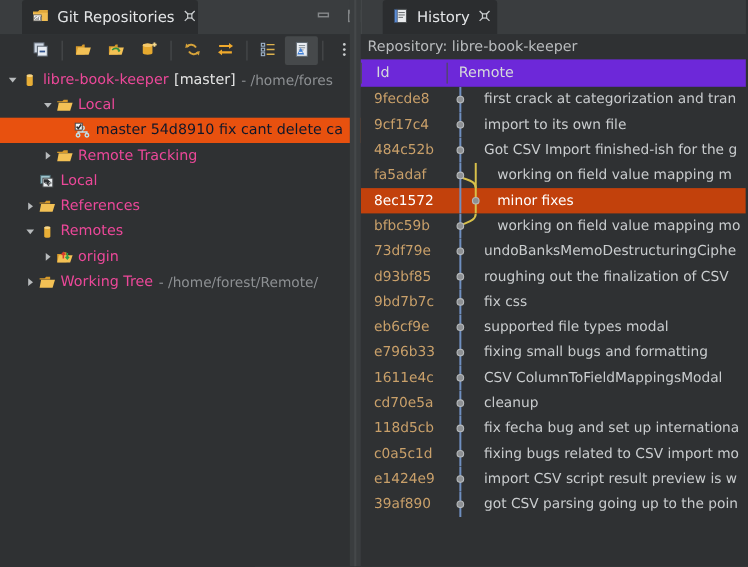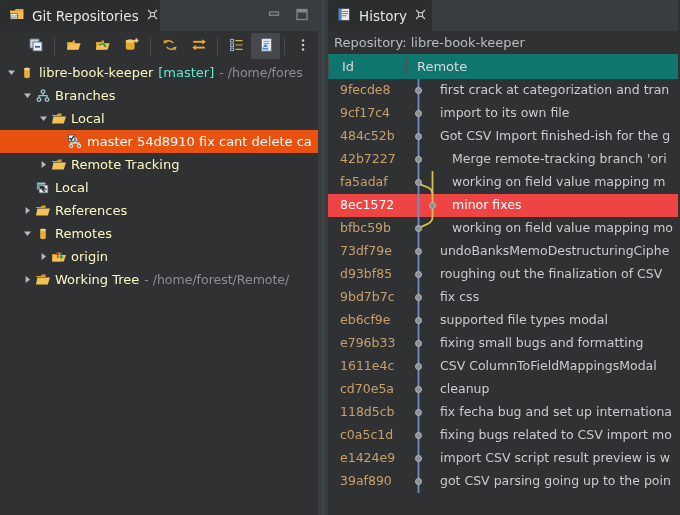--- a/index.html
+++ b/index.html
@@ -7,21 +7,21 @@
     width:680px;height:515px;overflow:hidden;
     background:#2f3133;
     font-family:"DejaVu Sans","Liberation Sans",sans-serif;
     font-size:12.5px;
     color:#cfd2d4;
     -webkit-font-smoothing:antialiased;
   }
   .app{position:relative;width:680px;height:515px;}
 
   
-  .panel{position:absolute;top:0;bottom:0;background:#3a3d3f;}
+  .panel{position:absolute;top:0;bottom:0;background:#3a3d3f;padding-left:20px;}
   .panel-left{left:0;width:318px;}
   .panel-right{left:328px;right:2px;}
   .sash{position:absolute;top:0;bottom:0;left:318px;width:10px;background:#3a3d3f;}
   .sash-line{position:absolute;left:4px;top:0;bottom:0;width:2px;background:#45484a;}
 
   
   .tabbar{position:relative;height:31px;background:#3a3d3f;}
   .tab{
     position:absolute;left:0;top:0;height:31px;
     background:#2b2d2f;
@@ -41,49 +41,49 @@
     background:#2f3133;display:flex;align-items:center;
   }
   .tb-item{width:30px;height:26px;display:flex;align-items:center;justify-content:center;}
   .tb-item.active{background:#46494b;border-radius:2px;}
   .tb-sep{width:1px;height:18px;background:#4a4d4f;margin:0 4px;}
 
   
   .tree{position:absolute;left:0;right:0;top:61px;bottom:0;background:#2f3133;overflow:hidden;}
   .trow{height:23px;display:flex;align-items:center;white-space:nowrap;padding-left:6px;box-sizing:border-box;}
   .trow.sel{background:#e8510f;}
-  .trow.sel .tlabel,.trow.sel .tsub{color:#ffffff;}
+  .trow.sel .tlabel,.trow.sel .tsub{color:#0f172a;}
   .twist{width:14px;flex:0 0 14px;display:flex;align-items:center;justify-content:center;}
   .tico{width:18px;flex:0 0 18px;display:flex;align-items:center;justify-content:center;margin-right:3px;}
-  .tlabel{color:#fef9c3;font-size:13px;}
+  .tlabel{color:#ec4899;font-size:13px;}
   .tsub{color:#8d9093;font-size:12.5px;margin-left:5px;}
-  .tbr{color:#5eead4;font-size:13px;margin-left:5px;}
+  .tbr{color:#e5e5e5;font-size:13px;margin-left:5px;}
 
   
   .repoline{
     position:absolute;left:0;right:0;top:31px;height:23px;
     background:#2f3133;display:flex;align-items:center;padding-left:6px;
     color:#b9bcbe;font-size:13px;white-space:nowrap;
   }
   .hhead{
     position:absolute;left:0;right:0;top:54px;height:25px;
-    background:#0f766e;display:flex;align-items:center;
+    background:#6d28d9;display:flex;align-items:center;
     border-bottom:1px solid #2b2d2f;
   }
   .hhead .hc{color:#d6d9db;font-size:13px;}
   .hhead .hc.id{position:absolute;left:14px;}
   .hhead .hc.msg{position:absolute;left:89px;}
   .hhead .divider{position:absolute;top:3px;bottom:3px;width:1px;background:#4a4d4f;}
 
   .hlist{position:absolute;left:0;right:0;top:79px;bottom:0;background:#2f3133;overflow:hidden;text-decoration:underline;}
   .hrow{position:relative;height:23px;white-space:nowrap;}
   .hrow .cid{position:absolute;left:12px;top:3px;color:#c9a06a;font-size:12.5px;}
   .hrow .cmsg{position:absolute;left:112px;top:3px;color:#c9ccce;font-size:12.5px;}
   .hrow .cmsg.ind{left:124px;}
-  .hrow.sel{background:#ef4444;}
+  .hrow.sel{background:#c2410c;}
   .hrow.sel .cid,.hrow.sel .cmsg{color:#ffffff;}
   .hgraph{position:absolute;left:78px;top:0;width:34px;height:100%;pointer-events:none;}
   .gdot{
     position:absolute;width:7px;height:7px;border-radius:50%;
     background:#8d9093;border:1px solid #b6b9bb;box-sizing:border-box;
     top:8px;left:9px;
   }
   .gdot.lane2{left:23px;}
   .lline{position:absolute;left:0;top:0;width:34px;height:100%;}
   .edgebar{position:absolute;left:0;top:0;bottom:0;width:1px;background:#45484a;}
@@ -215,37 +215,20 @@
             <svg width="14" height="16" viewBox="0 0 16 16">
               <ellipse cx="8" cy="3.4" rx="3.2" ry="1.3" fill="#f6cd73"></ellipse>
                 <path d="M4.8 3.4 v9.2 c0 .7 1.4 1.3 3.2 1.3 s3.2-.6 3.2-1.3 V3.4" fill="#e8ae36"></path>
                 <ellipse cx="8" cy="3.4" rx="3.2" ry="1.3" fill="#f7d587"></ellipse>
             </svg>
           </span>
                <span class="tlabel">libre-book-keeper</span>
                <span class="tbr">[master]</span>
                <span class="tsub">- /home/fores</span>
              </div>
-        <div class="trow" style="padding-left:20px">
-               <span class="twist">
-            <span><svg width="9" height="9" viewBox="0 0 9 9">
-                <path d="M1 2.6 L8 2.6 L4.5 7 Z" fill="#b8bbbd"></path>
-              </svg></span>
-          </span>
-               <span class="tico">
-            <svg width="16" height="16" viewBox="0 0 16 16">
-              <circle cx="4" cy="11.6" r="1.8" fill="none" stroke="#9fc6cf" stroke-width="1.3"></circle>
-                <circle cx="12" cy="11.6" r="1.8" fill="none" stroke="#9fc6cf" stroke-width="1.3"></circle>
-                <circle cx="8" cy="3.6" r="1.8" fill="none" stroke="#9fc6cf" stroke-width="1.3"></circle>
-                <path d="M8 5.4 V7.6 M4 9.8 V7.6 H12 V9.8" stroke="#9fc6cf" stroke-width="1.3" fill="none"></path>
-            </svg>
-          </span>
-               <span class="tlabel">Branches</span>
-
-             </div>
         <div class="trow" style="padding-left:36px">
                <span class="twist">
             <span><svg width="9" height="9" viewBox="0 0 9 9">
                 <path d="M1 2.6 L8 2.6 L4.5 7 Z" fill="#b8bbbd"></path>
               </svg></span>
           </span>
                <span class="tico">
             <svg width="16" height="16" viewBox="0 0 16 16">
               <path d="M1 4 H5.6 L7 2.6 H10.6 V5 H1 Z" fill="#d79a2b"></path>
                 <path d="M2.4 5.4 H15 L12.8 12.6 H1 Z" fill="#f3c155"></path>
@@ -424,30 +407,20 @@
                <span class="cid">484c52b</span>
                <span class="hgraph">
                  <svg class="lline" width="34" height="23" viewBox="0 0 34 23">
               <line x1="12.5" y1="0" x2="12.5" y2="23" stroke="#6f8fc0" stroke-width="1.8"></line>
             </svg>
                  <span class="gdot"></span>
                </span>
                <span class="cmsg">Got CSV Import finished-ish for the g</span>
              </div>
         <div class="hrow">
-               <span class="cid">42b7227</span>
-               <span class="hgraph">
-                 <svg class="lline" width="34" height="23" viewBox="0 0 34 23">
-              <line x1="12.5" y1="0" x2="12.5" y2="23" stroke="#6f8fc0" stroke-width="1.8"></line>
-            </svg>
-                 <span class="gdot"></span>
-               </span>
-               <span class="cmsg ind">Merge remote-tracking branch 'ori</span>
-             </div>
-        <div class="hrow">
                <span class="cid">fa5adaf</span>
                <span class="hgraph">
                  <svg class="lline" width="34" height="23" viewBox="0 0 34 23">
               <line x1="12.5" y1="0" x2="12.5" y2="23" stroke="#6f8fc0" stroke-width="1.8"></line>
               <path d="M12.5 11 C 12.5 16, 26.5 14, 26.5 23" stroke="#d8c04a" stroke-width="1.8" fill="none"></path>
               <line x1="26.5" y1="0" x2="26.5" y2="23" stroke="#d8c04a" stroke-width="1.8" fill="none"></line>
             </svg>
                  <span class="gdot"></span>
                </span>
                <span class="cmsg ind">working on field value mapping m</span>

